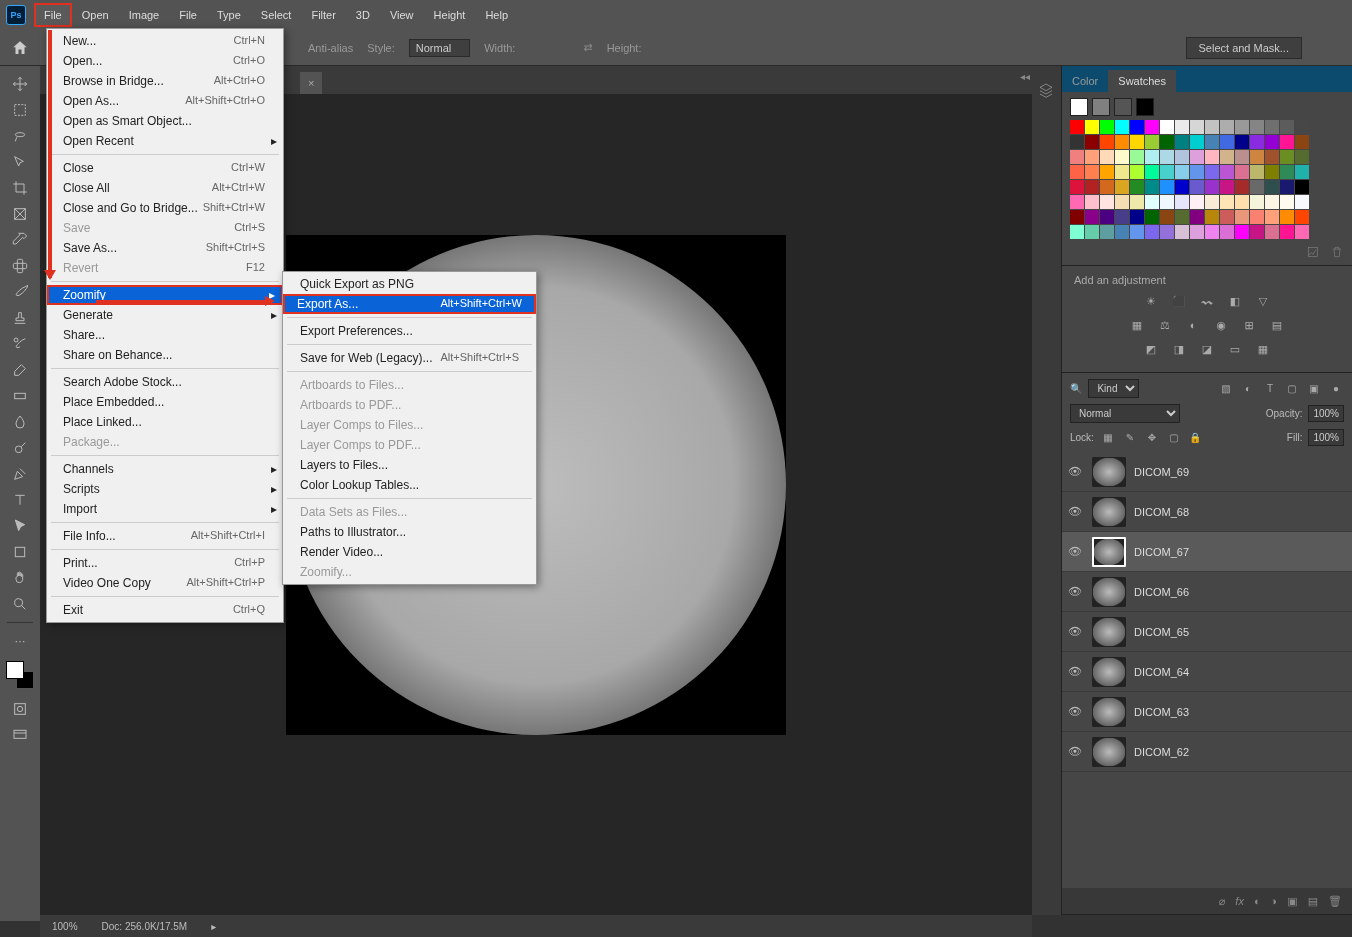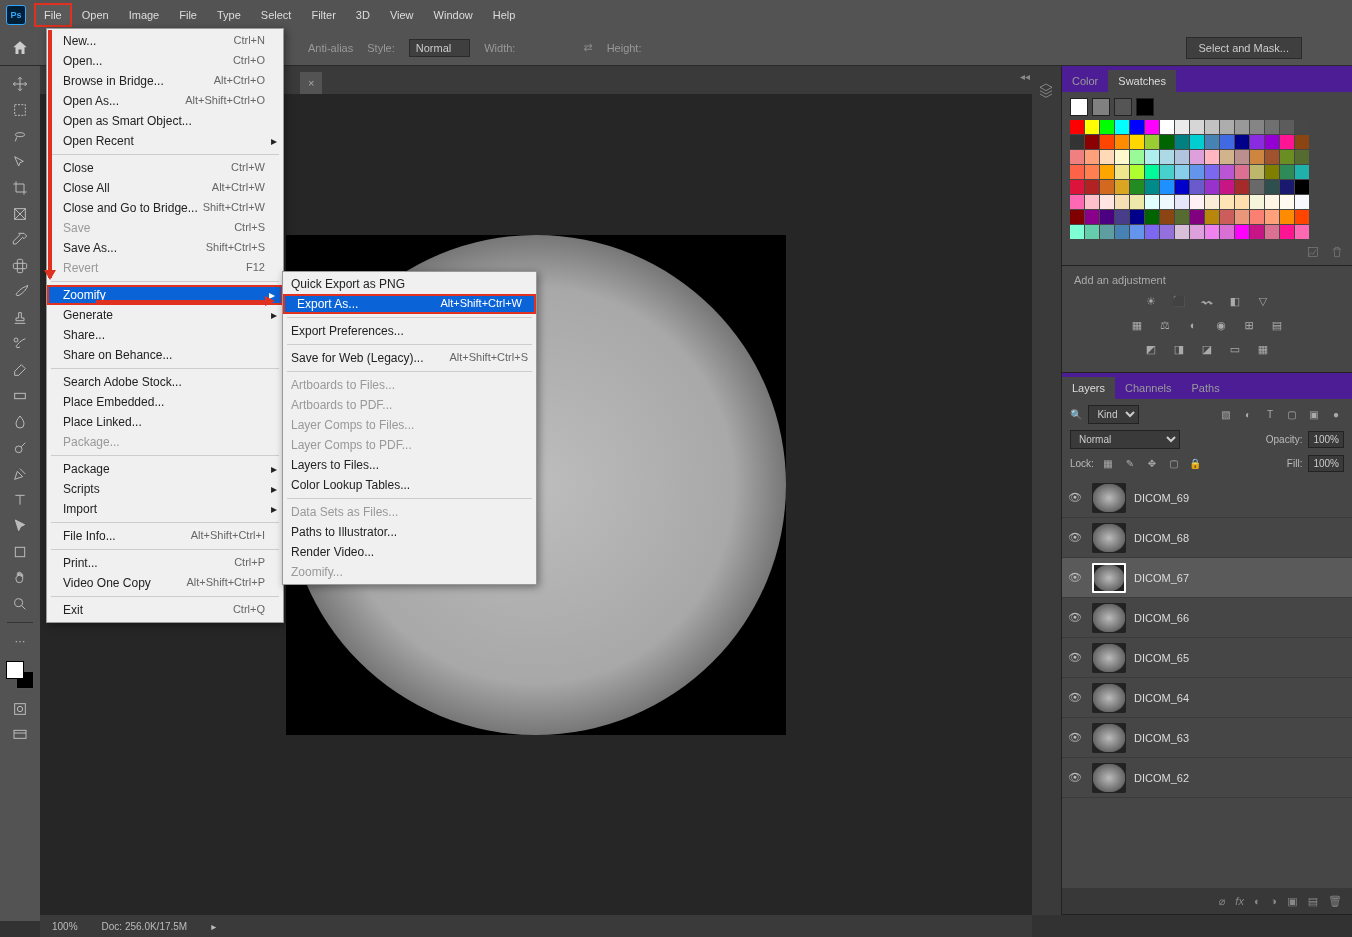--- a/index.html
+++ b/index.html
@@ -39,38 +39,38 @@
 .dropdown { position: absolute; left: 46px; top: 28px; width: 238px; background: #f0f0f0; border: 1px solid #999; box-shadow: 2px 2px 8px rgba(0,0,0,.4); z-index: 100; padding: 2px 0; }
 .dd-item { display: flex; justify-content: space-between; padding: 3px 18px 3px 16px; color: #222; font-size: 12px; cursor: default; position: relative; }
 .dd-item.disabled { color: #999; }
 .dd-item.highlighted { background: #0a64d8; color: #fff; border: 2px solid #e03020; padding: 1px 16px 1px 14px; }
 .dd-item .sub-arrow { position: absolute; right: 6px; }
 .dd-sep { height: 1px; background: #ccc; margin: 3px 4px; }
 .dd-shortcut { color: #666; font-size: 11px; }
 
 
 .submenu { position: absolute; left: 282px; top: 271px; width: 255px; background: #f0f0f0; border: 1px solid #999; box-shadow: 2px 2px 8px rgba(0,0,0,.4); z-index: 101; padding: 2px 0; }
-.sm-item { display: flex; justify-content: space-between; padding: 3px 8px; color: #222; font-size: 12px; cursor: default; }
+.sm-item { display: flex; justify-content: space-between; padding: 3px 17px; color: #222; font-size: 12px; cursor: default; }
 .sm-item.disabled { color: #999; }
 .sm-item.highlighted { background: #0a64d8; color: #fff; border: 2px solid #e03020; padding: 1px 12px; }
 .sm-item.highlighted .dd-shortcut { color: #fff; }
 .sm-sep { height: 1px; background: #ccc; margin: 3px 4px; }
 
 
 .red-arrow-down { position: absolute; left: 48px; top: 30px; width: 4px; height: 248px; background: #e03020; z-index: 200; }
 .red-arrow-down::after { content: ''; position: absolute; bottom: -8px; left: -4px; border: 6px solid transparent; border-top: 10px solid #e03020; }
 .red-arrow-right { position: absolute; left: 96px; top: 300px; width: 176px; height: 3px; background: #e03020; z-index: 200; }
 .red-arrow-right::after { content: ''; position: absolute; right: -8px; top: -4px; border: 5px solid transparent; border-left: 10px solid #e03020; }
 
 
 .rightside { position: absolute; right: 0; top: 66px; width: 320px; bottom: 22px; background: #464646; display: flex; }
 .icon-strip { width: 30px; background: #3a3a3a; border-right: 1px solid #222; }
 .panels { flex: 1; display: flex; flex-direction: column; }
 .panel { border-bottom: 1px solid #222; }
-.panel-tabs { height: 26px; background: #4c1d95; display: flex; align-items: flex-end; }
+.panel-tabs { height: 26px; background: #0c4a6e; display: flex; align-items: flex-end; }
 .ptab { padding: 5px 10px; color: #999; font-size: 11px; }
 .ptab.active { background: #464646; color: #ddd; }
 
 
 .swatches-body { padding: 6px 8px 2px 8px; }
 .big-sw-row { display: flex; gap: 4px; margin-bottom: 4px; }
 .big-sw { width: 18px; height: 18px; border: 1px solid #222; }
 .sw-grid { display: grid; grid-template-columns: repeat(16, 14px); gap: 1px; }
 .sw { width: 14px; height: 14px; }
 .sw-footer { display: flex; justify-content: flex-end; padding: 4px 8px; gap: 10px; color: #888; }
@@ -111,21 +111,21 @@
   <div id="menu-items" style="display: flex;">
       <div class="menu-item active">File</div>
       <div class="menu-item">Open</div>
       <div class="menu-item">Image</div>
       <div class="menu-item">File</div>
       <div class="menu-item">Type</div>
       <div class="menu-item">Select</div>
       <div class="menu-item">Filter</div>
       <div class="menu-item">3D</div>
       <div class="menu-item">View</div>
-      <div class="menu-item">Window</div>
+      <div class="menu-item">Height</div>
       <div class="menu-item">Help</div>
     </div>
 </div>
 
 <div class="optionsbar">
   <span class="home-icon">
     <svg viewBox="0 0 24 24" width="18" height="18" fill="#ccc">
         <path d="M12 3l9 8h-3v9h-4v-6h-4v6H6v-9H3z"></path>
       </svg>
   </span>
@@ -472,25 +472,20 @@
           <span class="adj-icon">◩</span>
           <span class="adj-icon">◨</span>
           <span class="adj-icon">◪</span>
           <span class="adj-icon">▭</span>
           <span class="adj-icon">▦</span>
         </div>
       </div>
     </div>
 
     <div class="panel layers-panel">
-      <div class="panel-tabs">
-        <div class="ptab active">Layers</div>
-        <div class="ptab">Channels</div>
-        <div class="ptab">Paths</div>
-      </div>
       <div class="layers-controls">
         <div class="lc-row">
           <span style="color:#aaa">🔍</span>
           <select class="lc-select"><option>Kind</option></select>
           <div class="lc-icons">
             <span class="lc-icon">▧</span>
             <span class="lc-icon">◐</span>
             <span class="lc-icon">T</span>
             <span class="lc-icon">▢</span>
             <span class="lc-icon">▣</span>
@@ -646,21 +641,21 @@
       <span>Place Embedded...</span>
     </div>
     <div class="dd-item">
       <span>Place Linked...</span>
     </div>
     <div class="dd-item disabled">
       <span>Package...</span>
     </div>
     <div class="dd-sep"></div>
     <div class="dd-item">
-      <span>Package</span>
+      <span>Channels</span>
       <span class="sub-arrow">▸</span>
     </div>
     <div class="dd-item">
       <span>Scripts</span>
       <span class="sub-arrow">▸</span>
     </div>
     <div class="dd-item">
       <span>Import</span>
       <span class="sub-arrow">▸</span>
     </div>

